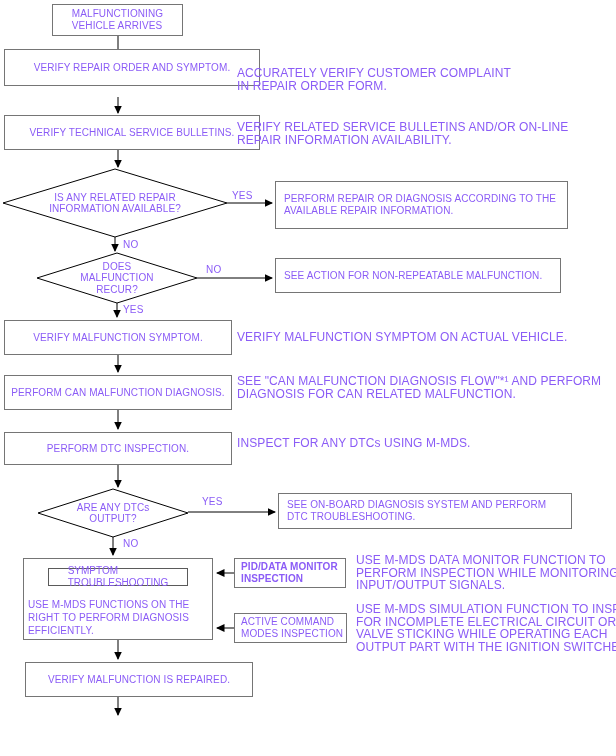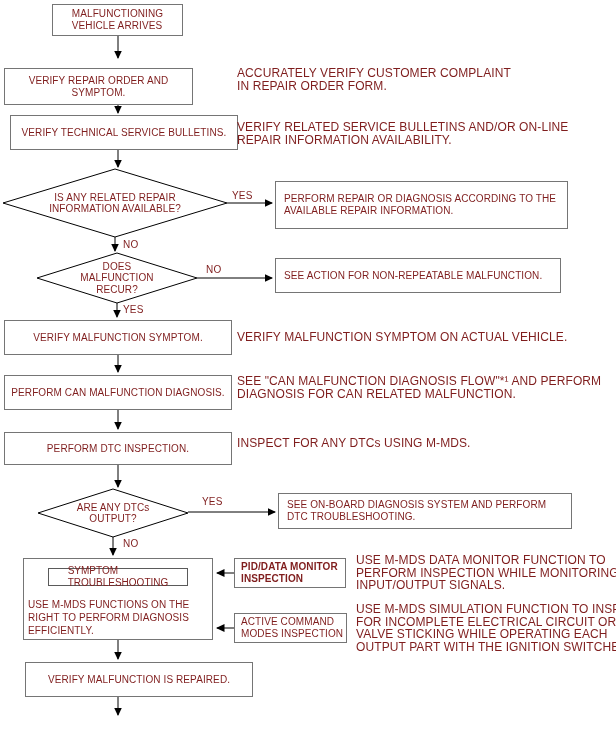--- a/index.html
+++ b/index.html
@@ -2,21 +2,21 @@
 <html><head>
 <meta charset="utf-8">
 <style>
   html, body { margin: 0; padding: 0; background: #ffffff; }
   #canvas {
     position: relative;
     width: 616px;
     height: 756px;
     background: #ffffff;
     font-family: "Liberation Sans", sans-serif;
-    color: #7f1d1d;
+    color: #8b5cf6;
     overflow: hidden;
   }
   #wires { position: absolute; left: 0; top: 0; width: 616px; height: 756px; }
   .box {
     position: absolute;
     border: 1.5px solid #757575;
     background: #ffffff;
     display: flex;
     align-items: center;
     justify-content: center;
@@ -106,23 +106,23 @@
     <line x1="234" y1="628" x2="217" y2="628" stroke="#000" stroke-width="1" marker-end="url(#ah)"></line>
 
     <polygon points="3,203 115,169 227,203 115,237" fill="#ffffff" stroke="#000" stroke-width="1"></polygon>
     <polygon points="37,278 117,253 197,278 117,303" fill="#ffffff" stroke="#000" stroke-width="1"></polygon>
     <polygon points="38,513 113,489 188,513 113,537" fill="#ffffff" stroke="#000" stroke-width="1"></polygon>
   </svg>
 
   <div class="box block-center" style="left:52px; top:4px; width:131px; height:32px;">MALFUNCTIONING
 VEHICLE ARRIVES</div>
 
-  <div class="box" style="left:4px; top:68px; width:189px; height:37px;">VERIFY REPAIR ORDER AND SYMPTOM.</div>
+  <div class="box" style="left:4px; top:49px; width:256px; height:37px;">VERIFY REPAIR ORDER AND SYMPTOM.</div>
 
-  <div class="box" style="left:4px; top:115px; width:228px; height:35px;margin-left:6px;">VERIFY TECHNICAL SERVICE BULLETINS.</div>
+  <div class="box" style="left:4px; top:115px; width:256px; height:35px;">VERIFY TECHNICAL SERVICE BULLETINS.</div>
 
   <div class="box left-text" style="left:275px; top:181px; width:293px; height:48px;">PERFORM REPAIR OR DIAGNOSIS ACCORDING TO THE
 AVAILABLE REPAIR INFORMATION.</div>
 
   <div class="box left-text" style="left:275px; top:258px; width:286px; height:35px;">SEE ACTION FOR NON-REPEATABLE MALFUNCTION.</div>
 
   <div class="box" style="left:4px; top:320px; width:228px; height:35px;">VERIFY MALFUNCTION SYMPTOM.</div>
 
   <div class="box" style="left:4px; top:375px; width:228px; height:35px;">PERFORM CAN MALFUNCTION DIAGNOSIS.</div>
 

